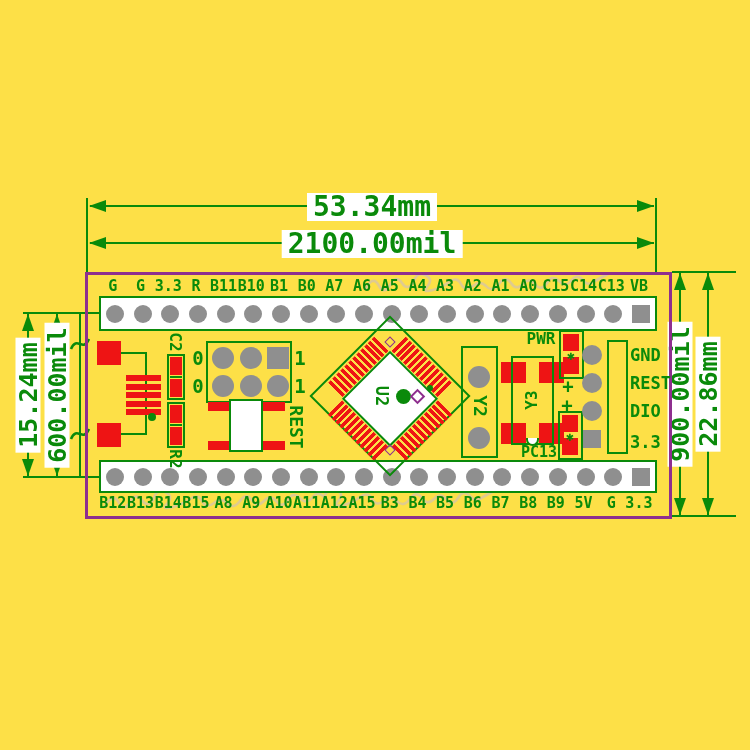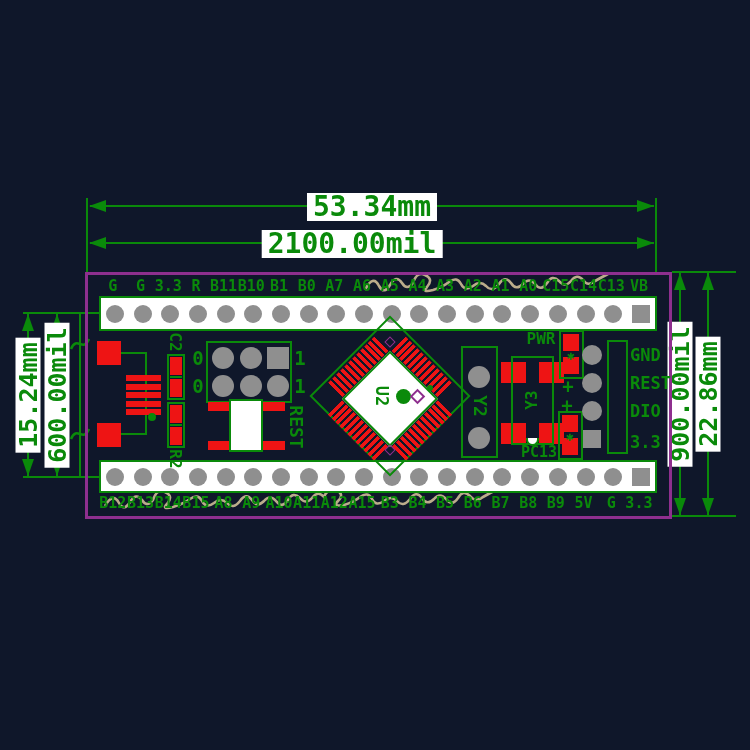--- a/index.html
+++ b/index.html
@@ -31,35 +31,35 @@
   .red{background:var(--red);}
   .grect{position:absolute;border:2px solid var(--green);box-sizing:border-box;background:transparent;}
   .clabel{position:absolute;transform:translate(-50%,-50%) rotate(90deg);color:var(--green);white-space:nowrap;line-height:1;}
   .clabel.ccw{transform:translate(-50%,-50%) rotate(-90deg);}
   .hlabel{position:absolute;transform:translate(-50%,-50%);color:var(--green);white-space:nowrap;line-height:1;}
   .dotg{position:absolute;border-radius:50%;background:var(--green);}
 </style>
 </head>
 <body>
 
-<div class="page" style="--green: #0a8a0a; --purple: #8e2f8e; --red: #ee1414; --gray: #8f8f8f; background: #0f172a;">
+<div class="page" style="--green: #0a8a0a; --purple: #8e2f8e; --red: #ee1414; --gray: #8f8f8f; background: #fde047;">
 
   <div>
     <div class="gl" style="left:86px;top:198px;width:2px;height:100px;"></div>
     <div class="gl" style="left:655px;top:198px;width:2px;height:76px;"></div>
 
     <div class="gl" style="left:90px;top:205px;width:564px;height:2px;"></div>
     <div class="ar l" style="left:89px;top:200px;"></div>
     <div class="ar r" style="left:637px;top:200px;"></div>
     <div class="htext" style="left:372px;top:207px;">53.34mm</div>
 
     <div class="gl" style="left:90px;top:242px;width:564px;height:2px;"></div>
     <div class="ar l" style="left:89px;top:237px;"></div>
     <div class="ar r" style="left:637px;top:237px;"></div>
-    <div class="htext" style="left:352px;top:244px;">2100.00mil</div>
+    <div class="htext" style="left:372px;top:244px;">2100.00mil</div>
   </div>
 
   <div>
     <div class="gl" style="left:23px;top:312px;width:85px;height:2px;"></div>
     <div class="gl" style="left:23px;top:476px;width:85px;height:2px;"></div>
 
     <div class="gl" style="left:79px;top:313px;width:2px;height:164px;"></div>
     <svg class="abs" style="left:68px;top:334px;" width="24" height="20">
         <path d="M3,15 C9,1 15,19 21,5" fill="none" stroke="#0a8a0a" stroke-width="2.5"></path>
       </svg>

